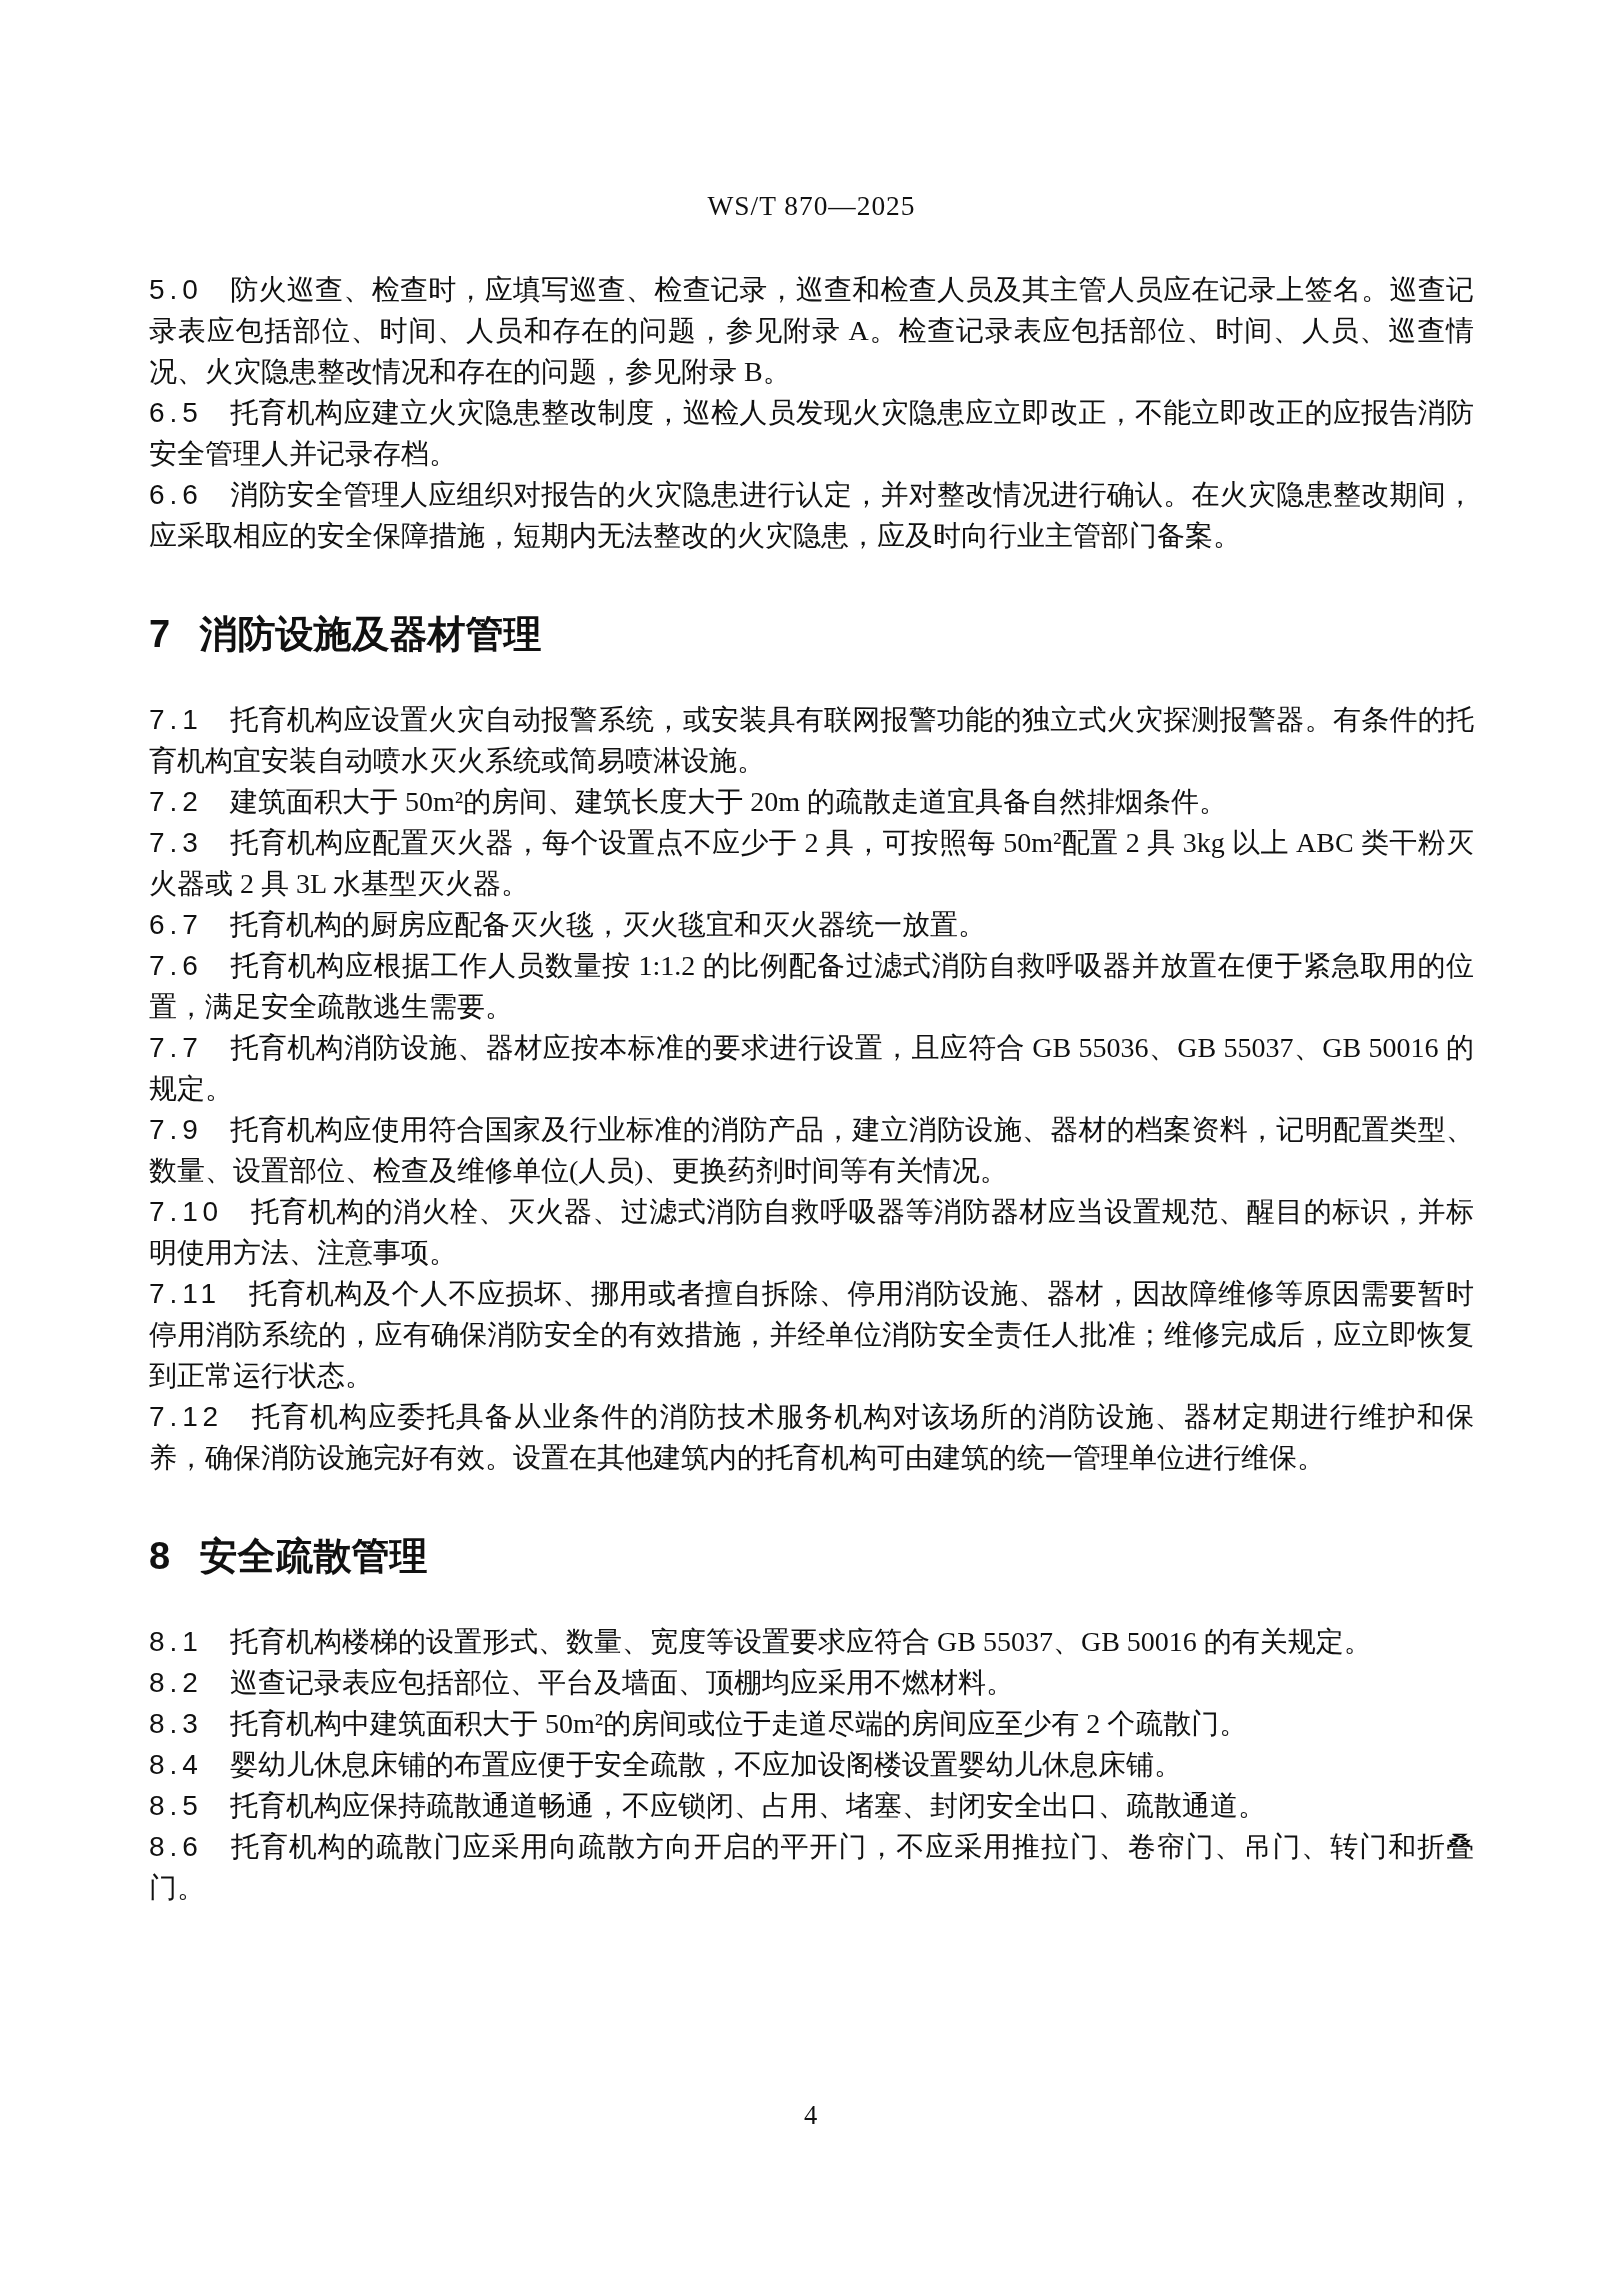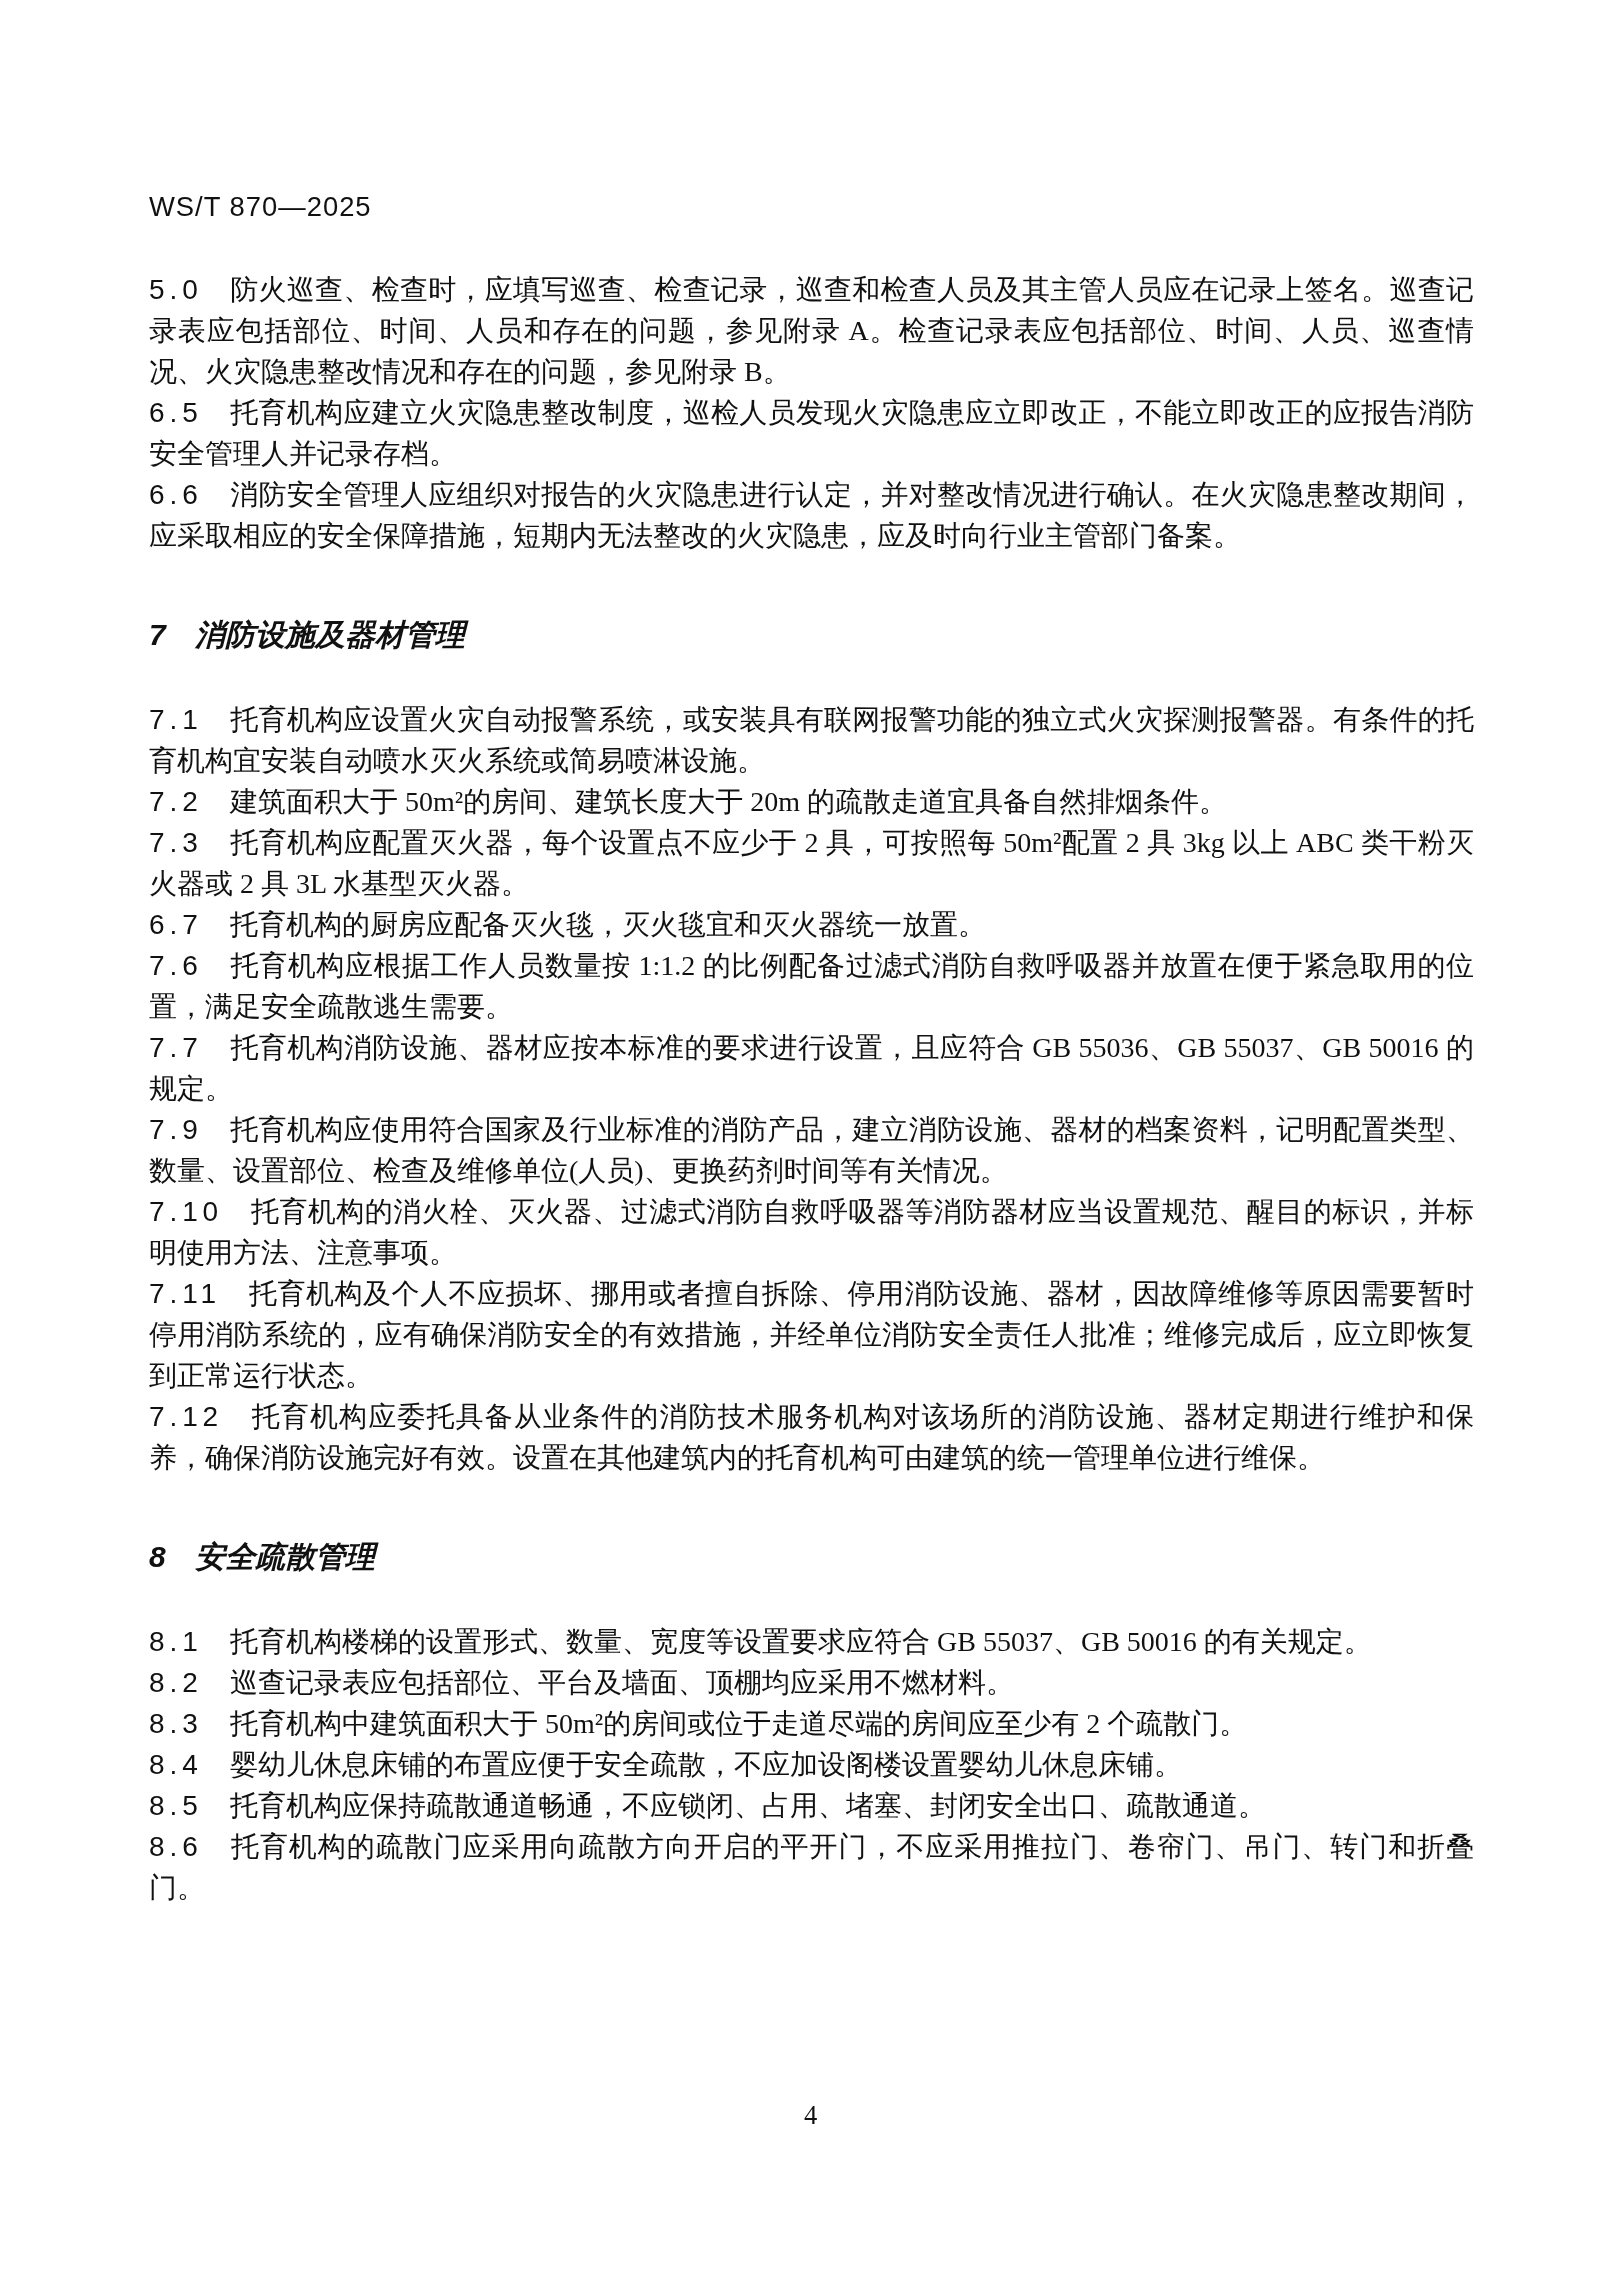--- a/index.html
+++ b/index.html
@@ -7,22 +7,22 @@
     position:relative;
     width:1621px;height:2293px;
     margin:0 auto;
     background:#ffffff;
     box-sizing:border-box;
     padding:192px 147px 0 149px;
     color:#111;
     font-family:"Liberation Serif","DejaVu Serif",serif;
   }
   .doc-code{
-    text-align:left;
-    font-family:Liberation Sans, sans-serif;
+    text-align:center;
+    font-family:Liberation Serif, serif;
     font-size:27.4px;
     line-height:29px;
     letter-spacing:1px;
     color:#111;
   }
   .doc-body{margin-top:48px;}
   .clause{
     margin:0;
     font-size:28px;
     line-height:41px;
@@ -32,24 +32,23 @@
   .clause-number{
     font-family:"Liberation Sans","DejaVu Sans",sans-serif;
     letter-spacing:4.9px;
     margin-right:27.4px;
     white-space:nowrap;
   }
   .section-heading{
     margin:57px 0 43px 0;
     font-family:"Liberation Sans","DejaVu Sans",sans-serif;
     font-weight:700;
-    font-size:30px;
+    font-size:38px;
     line-height:43px;
     color:#111;
-    font-style:italic;
   }
   .section-number{margin-right:27.4px;letter-spacing:2px;}
   .page-number{
     position:absolute;
     left:0;right:0;bottom:163px;
     text-align:center;
     font-size:26.5px;
     line-height:29px;
     color:#111;
   }

